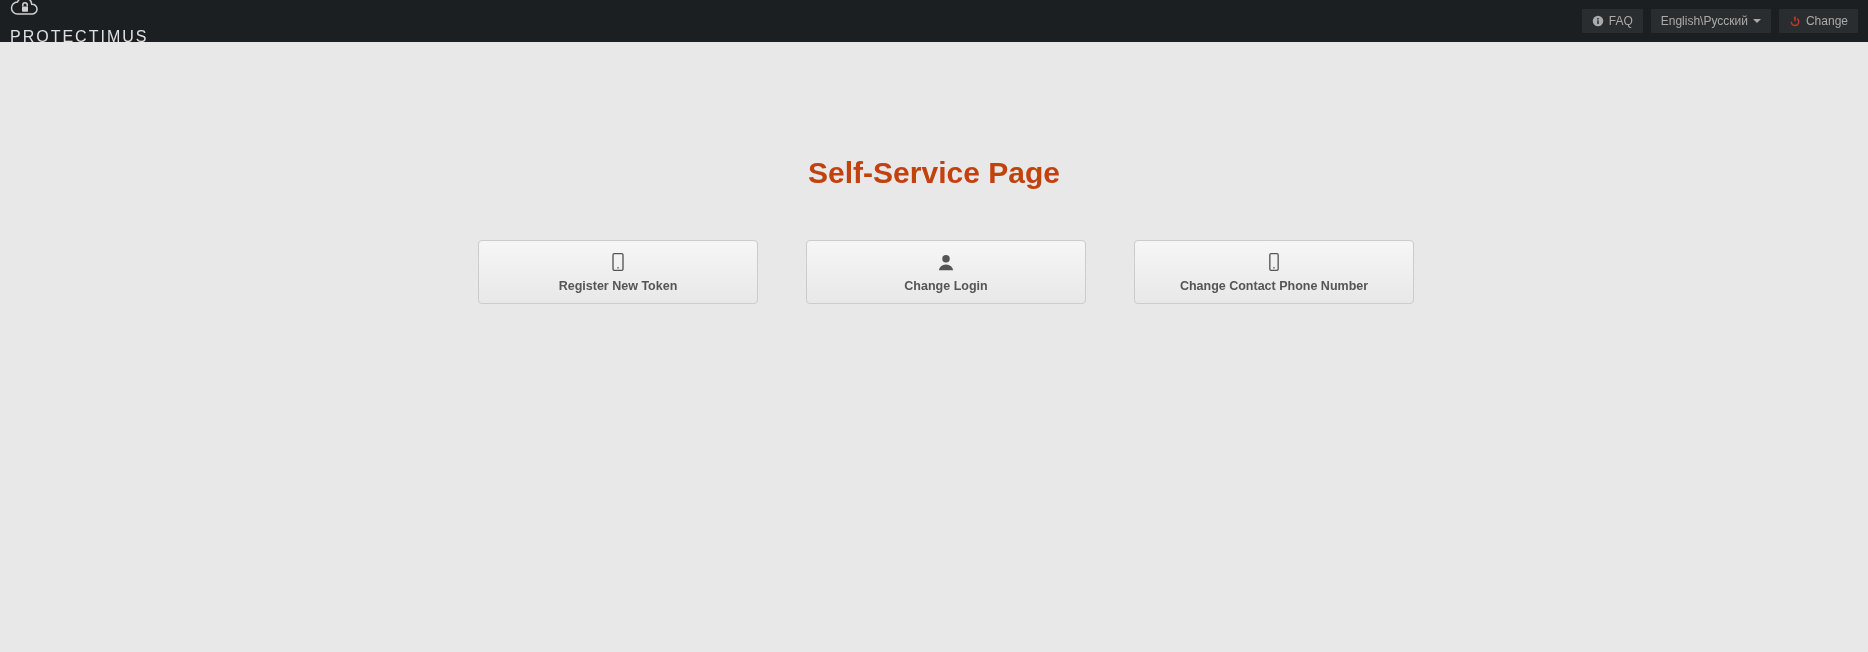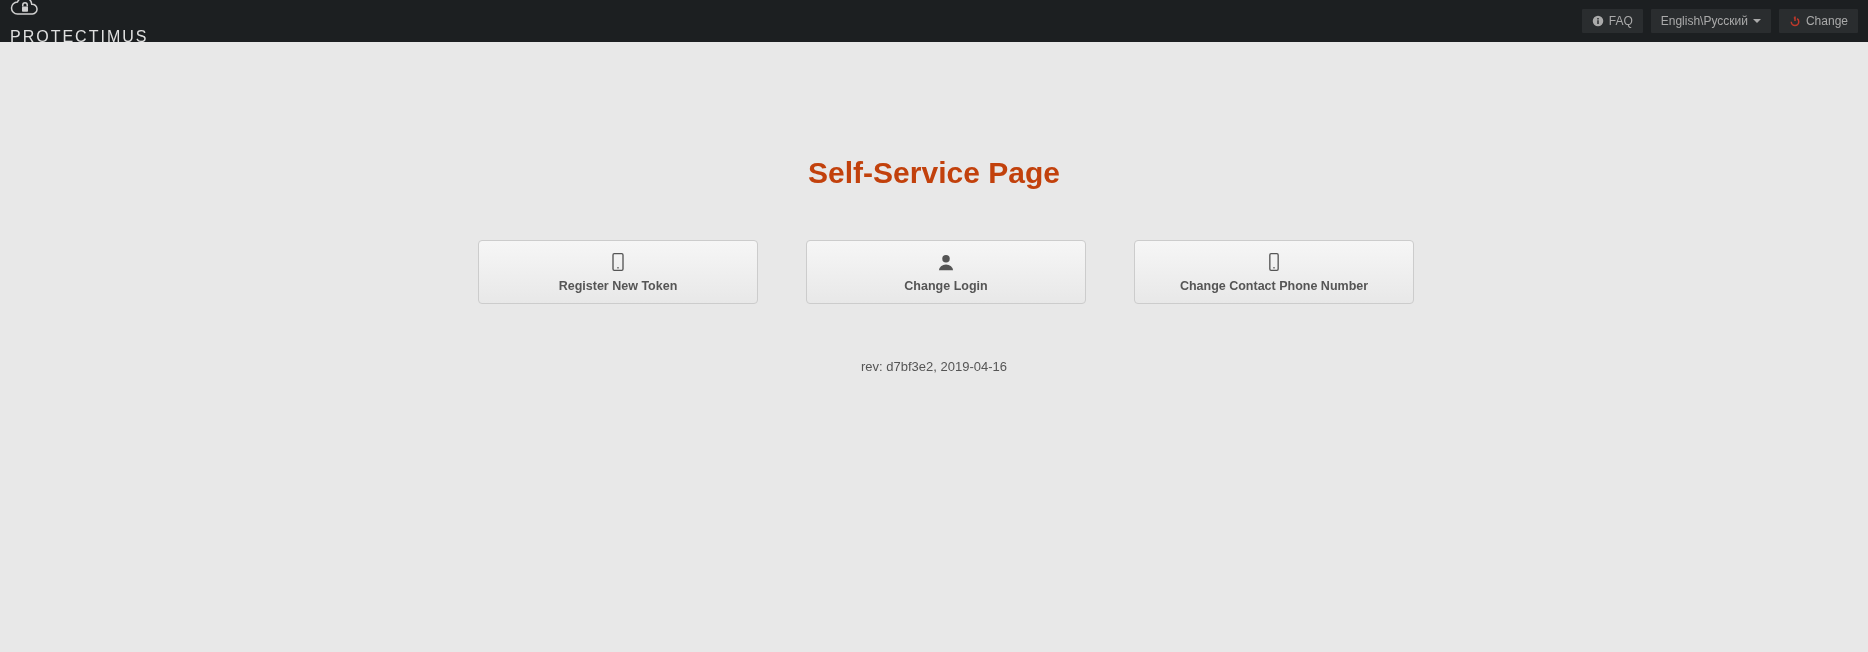--- a/index.html
+++ b/index.html
@@ -174,14 +174,13 @@
           <rect x="7" y="2" width="10" height="20" rx="1.5"></rect>
           <circle cx="12" cy="19" r="1" fill="#555" stroke="none"></circle>
         </svg>
       </span>
       <span class="tile-label">Change Contact Phone Number</span>
     </button>
 
 
   </div>
 
-  <div class="footer">rev: d7bf3e2, 2019-04-16</div>
 </div>
 
 </body></html>

